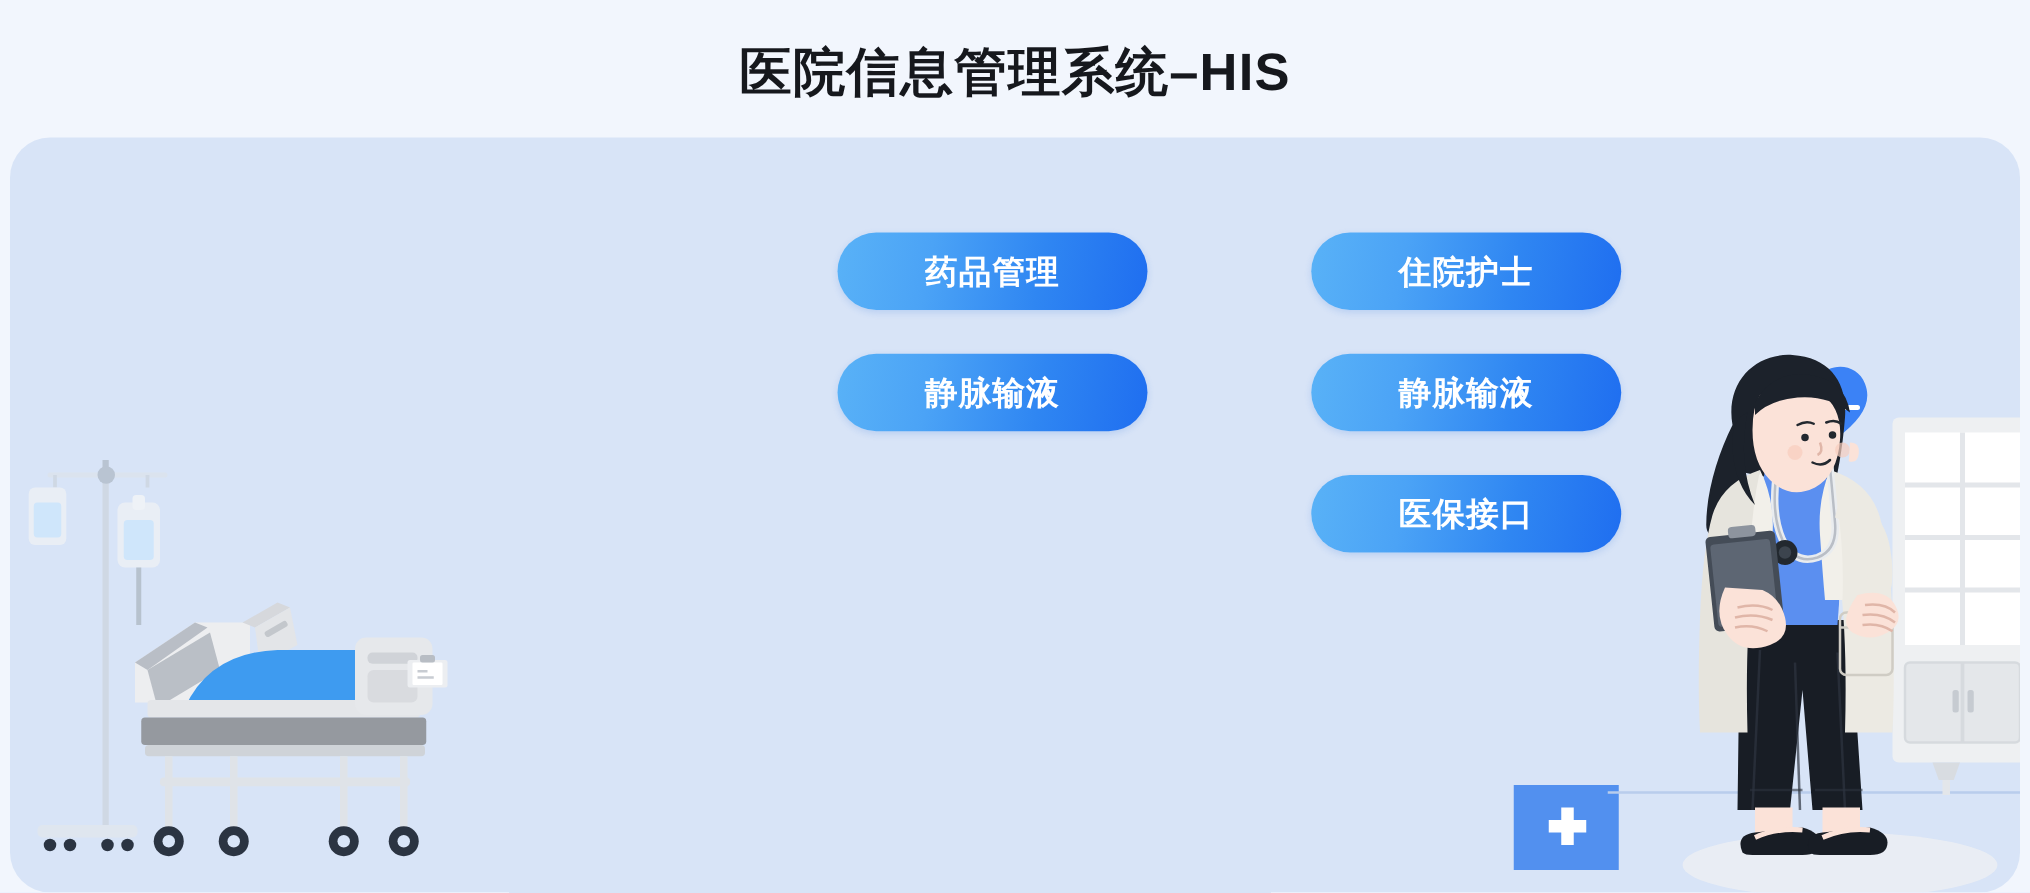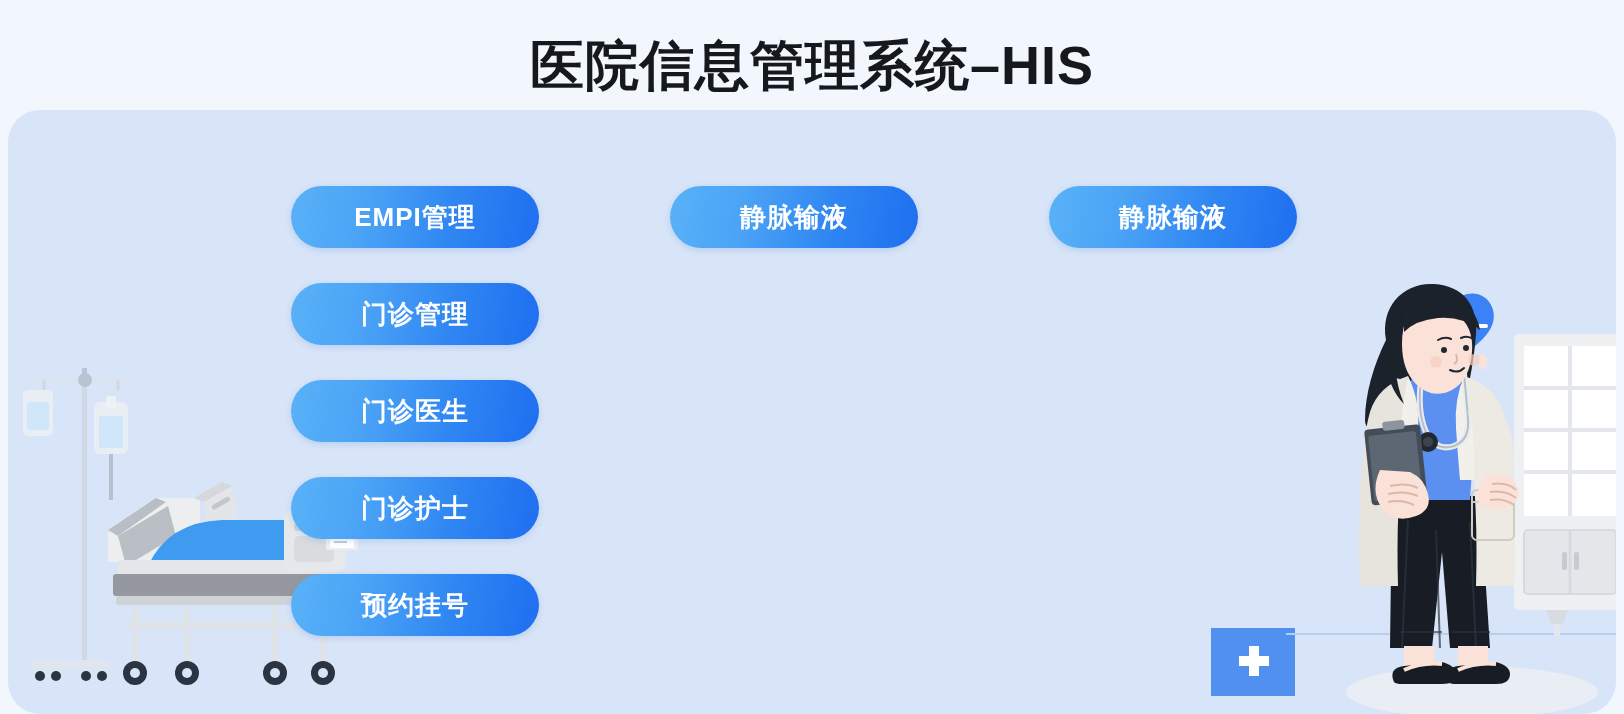--- a/index.html
+++ b/index.html
@@ -19,21 +19,21 @@
     background: #f2f6fd;
   }
 
   
   #page-title {
     position: absolute;
     top: 30px;
     left: 0;
     width: 1624px;
     text-align: center;
-    font-size: 54px;
+    font-size: 42px;
     font-weight: bold;
     color: #16181d;
     letter-spacing: 1px;
     z-index: 40;
     white-space: nowrap;
   }
 
   
   #content-panel {
     position: absolute;
@@ -318,32 +318,28 @@
           <path d="M200 196 q22 -6 30 8 q8 14 -6 22 q-14 8 -28 0 q-12 -8 4 -30 z" fill="#fbe2d8"></path>
           <path d="M206 204 q16 -2 24 6" stroke="#e0b6a8" stroke-width="2" fill="none"></path>
           <path d="M204 212 q16 -2 26 6" stroke="#e0b6a8" stroke-width="2" fill="none"></path>
           <path d="M204 220 q14 -2 24 5" stroke="#e0b6a8" stroke-width="2" fill="none"></path>
         </g>
       </svg>
     </div>
 
     <div id="module-grid">
 
-      <div class="grid-col" id="col-0">
-        <button class="module-btn">EMPI管理</button>
-        <button class="module-btn">门诊管理</button>
-        <button class="module-btn">门诊医生</button>
-        <button class="module-btn">门诊护士</button>
-        <button class="module-btn">预约挂号</button>
-      </div>
 
       <div class="grid-col" id="col-1">
+        <button class="module-btn">药品管理</button>
         <button class="module-btn">静脉输液</button>
       </div>
 
       <div class="grid-col" id="col-2">
+        <button class="module-btn">住院护士</button>
         <button class="module-btn">静脉输液</button>
+        <button class="module-btn">医保接口</button>
       </div>
 
     </div>
 
   </div>
 </div>
 
 </body></html>

